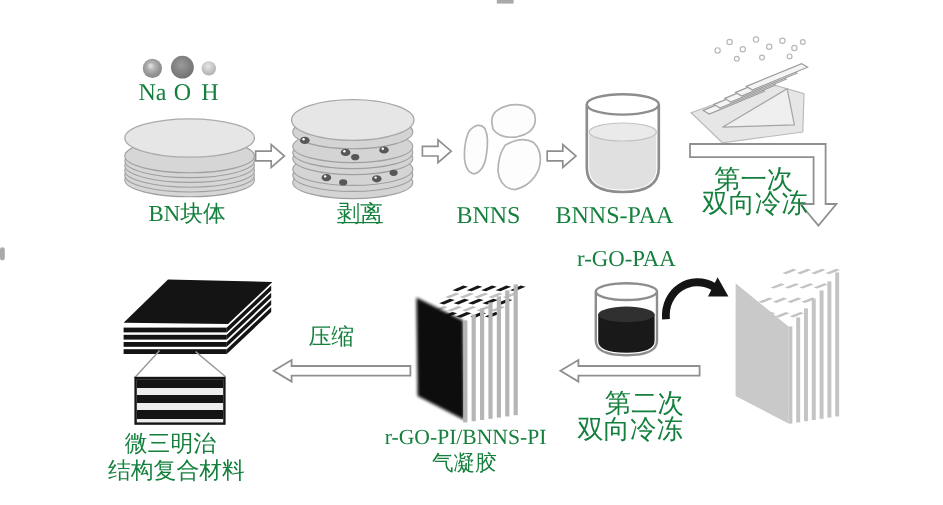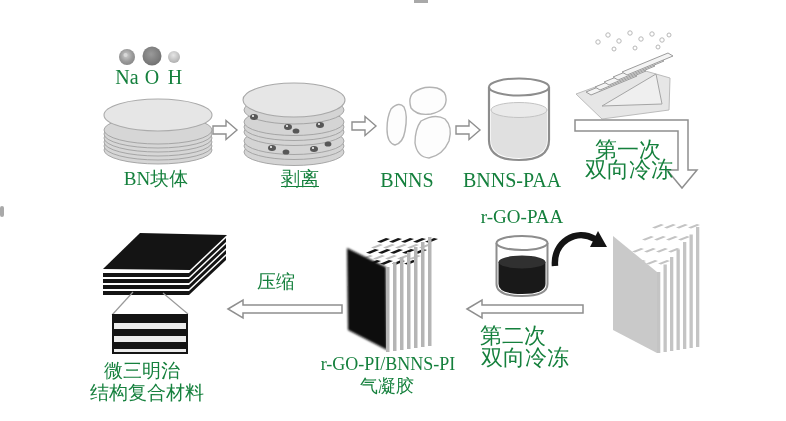--- a/index.html
+++ b/index.html
@@ -192,21 +192,21 @@
     <ellipse cx="28" cy="9" rx="25.5" ry="7" fill="#ffffff" stroke="#8d8d8d" stroke-width="2"></ellipse>
   </svg>
   <svg class="abs" style="left:550px;top:226px" width="60" height="44" viewBox="0 0 60 44">
     <path d="M5,40 C3,16 26,2 45,13" fill="none" stroke="#141414" stroke-width="6.5"></path>
     <polygon points="57,21 40,21 48,5" fill="#141414"></polygon>
   </svg>
 
   <svg class="abs" style="left:465px;top:297px" width="120" height="24" viewBox="0 0 120 24">
     <path d="M2,12 L17,3 V8 H118 V16 H17 V21 Z" fill="#ffffff" stroke="#8f8f8f" stroke-width="1.5"></path>
   </svg>
-  <div class="lbl f17" style="left:513px;top:324px;">第二次</div>
+  <div class="lbl f17" style="left:537px;top:324px;">第二次</div>
   <div class="lbl f17" style="left:525px;top:346px;">双向冷冻</div>
 
   <svg class="abs" style="left:332px;top:222px" width="128" height="134" viewBox="0 0 128 134">
     <defs>
       <filter id="soft1" x="-15%" y="-15%" width="130%" height="130%">
           <feGaussianBlur stdDeviation="1.2"></feGaussianBlur>
         </filter>
     </defs>
     <g fill="#bfbfbf">
       <path transform="translate(29,33)" d="M0,3.5 L9,0 L12,1 L3,4.5 Z"></path>

